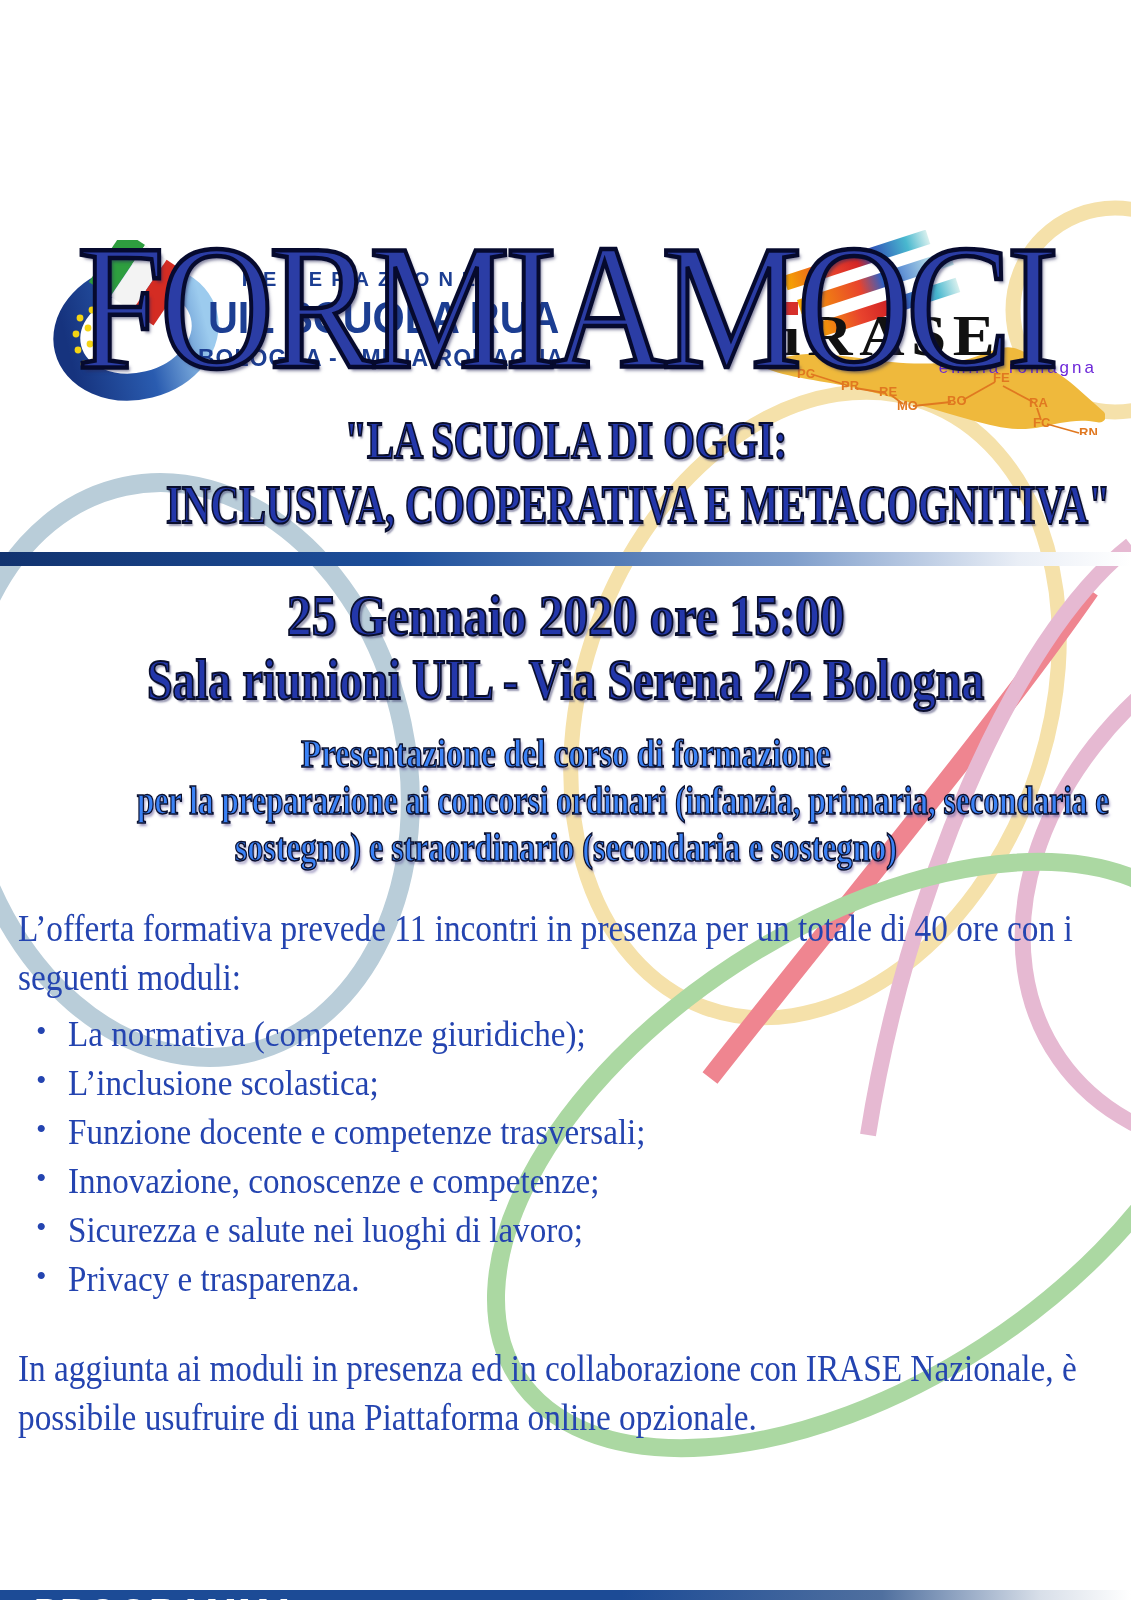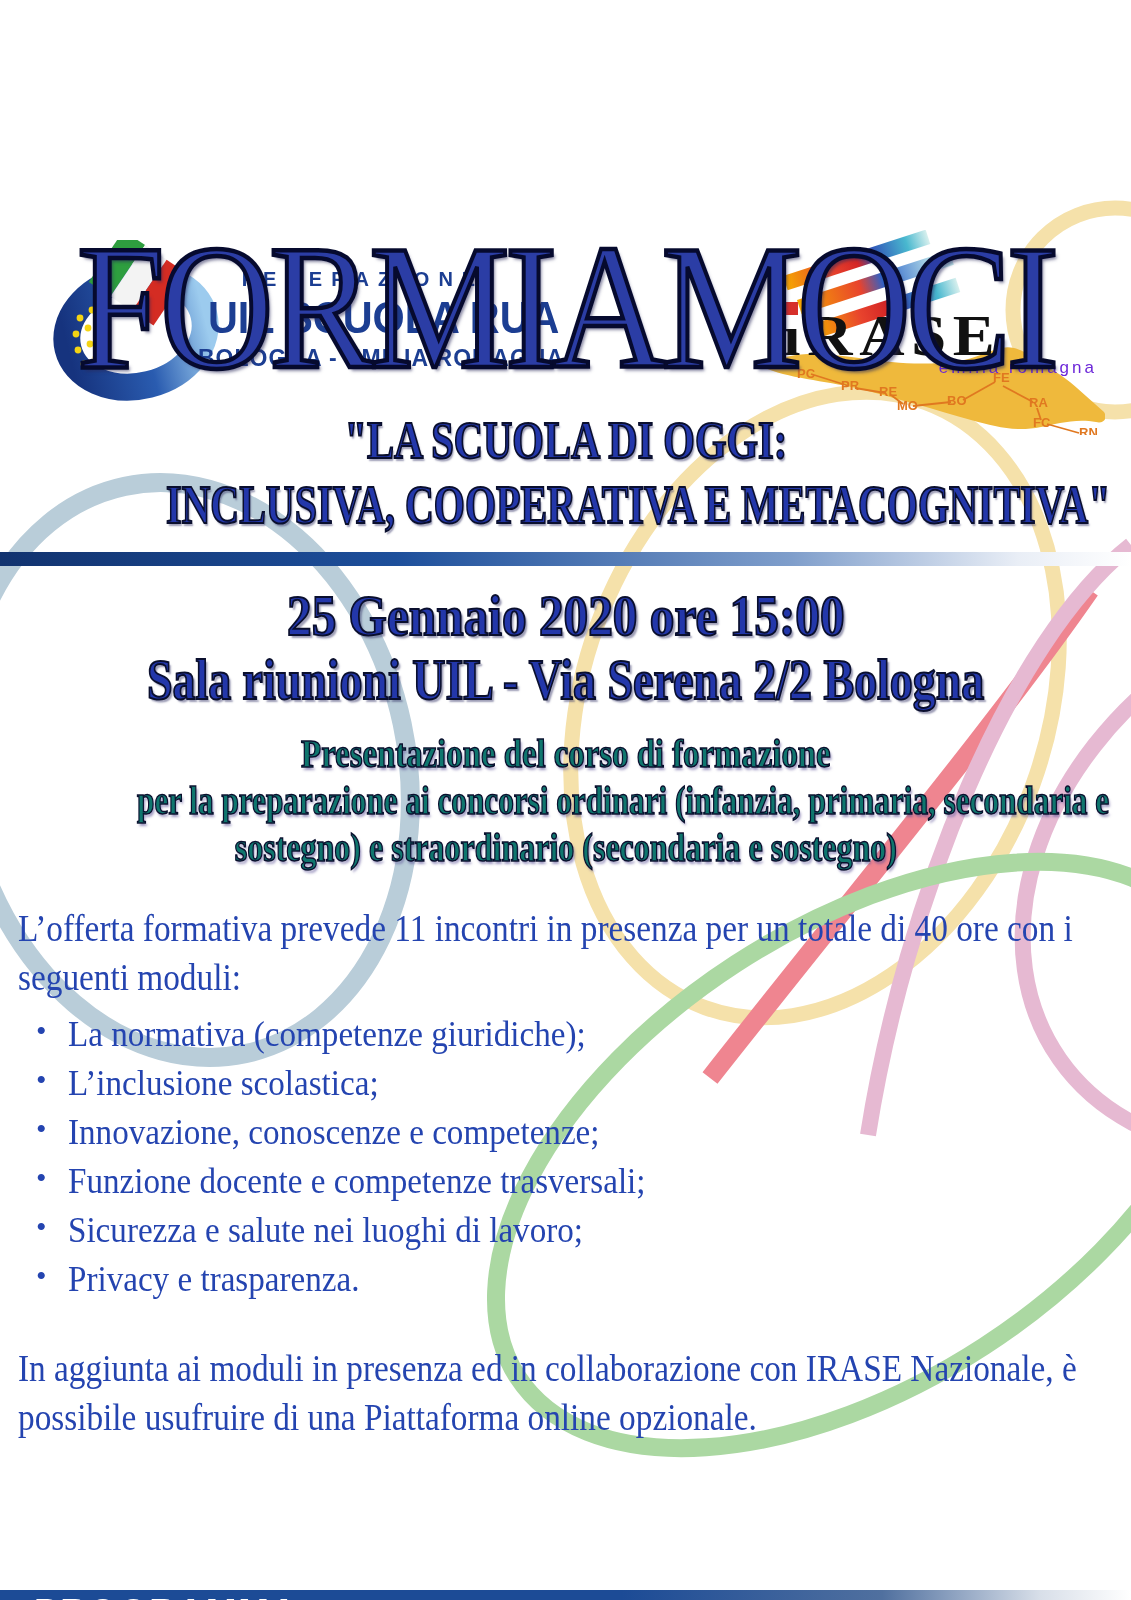--- a/index.html
+++ b/index.html
@@ -41,21 +41,21 @@
   .divider{margin-top:16px;height:14px;width:1131px;
            background:linear-gradient(to right,#12336f,#1d4f9b 35%,#7f9ecb 70%,#e9eef6 90%,#ffffff);}
 
   
   .ev-date,.ev-venue{ text-align:center;color:#2337aa;font-weight:bold;white-space:nowrap;}
   .ev-date{margin-top:18px;text-decoration:underline;}
   .ev-date .t{font-size:56px;display:inline-block;transform:scaleX(0.88);
               -webkit-text-stroke:2px #0a0f2e;text-shadow:3px 3px 2px rgba(60,60,110,0.5);}
   .ev-venue .t{font-size:56px;display:inline-block;transform:scaleX(0.82);
               -webkit-text-stroke:2px #0a0f2e;text-shadow:3px 3px 2px rgba(60,60,110,0.5);}
-  .intro{margin-top:18px;text-align:center;color:#0f766e;font-weight:bold;line-height:1.18;}
+  .intro{margin-top:18px;text-align:center;color:#3b82f6;font-weight:bold;line-height:1.18;}
   .intro .l{white-space:nowrap;-webkit-text-stroke:1.5px #0a0f2e;
             text-shadow:2px 3px 3px rgba(90,80,150,0.6);}
   .in1{font-size:40px;display:inline-block;transform:scaleX(0.82);}
   .in2{font-size:40px;display:inline-block;transform:scaleX(0.78);}
   .in3{font-size:40px;display:inline-block;transform:scaleX(0.80);}
 
   
   .bodytext{margin:34px 18px 0 18px;color:#2444b0;}
   .p-line{white-space:nowrap;}
   .p-line .t{display:inline-block;font-size:37px;transform:scaleX(0.90);transform-origin:left;line-height:1.32;}
@@ -208,22 +208,22 @@
 
     <div class="bodytext">
       <div class="p-line">
         <span class="t">L’offerta formativa prevede 11 incontri in presenza per un totale di 40 ore con i</span></div>
       <div class="p-line">
         <span class="t">seguenti moduli:</span></div>
 
       <ul class="mods">
         <li><span class="t">La normativa (competenze giuridiche);</span></li>
         <li><span class="t">L’inclusione scolastica;</span></li>
+        <li><span class="t">Funzione docente e competenze trasversali;</span></li>
         <li><span class="t">Innovazione, conoscenze e competenze;</span></li>
-        <li><span class="t">Funzione docente e competenze trasversali;</span></li>
         <li><span class="t">Sicurezza e salute nei luoghi di lavoro;</span></li>
         <li><span class="t">Privacy e trasparenza.</span></li>
       </ul>
 
       <div class="p-line after">
         <span class="t">In aggiunta ai moduli in presenza ed in collaborazione con IRASE Nazionale, è</span></div>
       <div class="p-line">
         <span class="t">possibile usufruire di una Piattaforma online opzionale.</span></div>
     </div>
 

